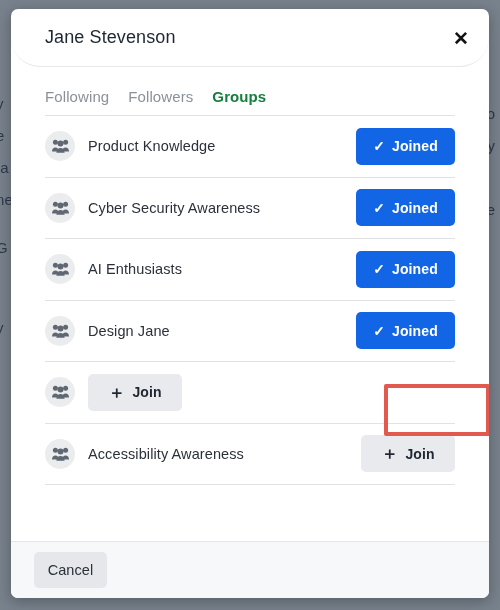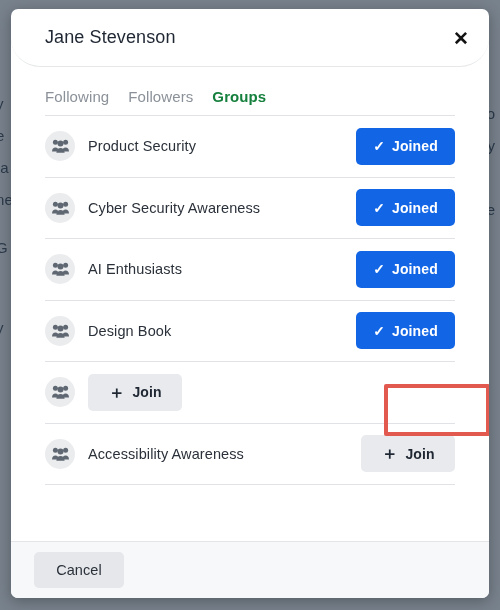--- a/index.html
+++ b/index.html
@@ -167,21 +167,21 @@
   
   .modal-footer {
     flex: 0 0 57px;
     background: #f7f8f9;
     border-top: 1px solid #e3e5e8;
     display: flex;
     align-items: center;
     padding-left: 23px;
   }
   .btn-cancel {
-    width: 90px; height: 36px;
+    width: 73px; height: 36px;
     background: #e5e7ea;
     color: #2b313a;
     font-weight: normal;
     font-size: 14.5px;
   }
 </style>
 </head>
 <body>
 
 <div id="backdrop">
@@ -218,21 +218,21 @@
             <g fill="#5f6872">
               <circle cx="3.4" cy="3.3" r="2.5"></circle>
               <path d="M0 12.5c0-2.4 1.5-4 3.4-4s3.4 1.6 3.4 4z"></path>
               <circle cx="13.6" cy="3.3" r="2.5"></circle>
               <path d="M10.2 12.5c0-2.4 1.5-4 3.4-4s3.4 1.6 3.4 4z"></path>
               <circle cx="8.5" cy="4.6" r="3"></circle>
               <path d="M4.4 13.8c0-2.8 1.8-4.7 4.1-4.7s4.1 1.9 4.1 4.7z"></path>
             </g>
           </svg>
         </div>
-        <div class="group-name">Product Security</div>
+        <div class="group-name">Product Knowledge</div>
         <button class="btn btn-joined">
           <span class="check">✓</span>
           <span>Joined</span>
         </button>
       </div>
       <div class="group-row">
         <div class="avatar">
           <svg width="17" height="14" viewBox="0 0 17 14">
             <g fill="#5f6872">
               <circle cx="3.4" cy="3.3" r="2.5"></circle>
@@ -275,21 +275,21 @@
             <g fill="#5f6872">
               <circle cx="3.4" cy="3.3" r="2.5"></circle>
               <path d="M0 12.5c0-2.4 1.5-4 3.4-4s3.4 1.6 3.4 4z"></path>
               <circle cx="13.6" cy="3.3" r="2.5"></circle>
               <path d="M10.2 12.5c0-2.4 1.5-4 3.4-4s3.4 1.6 3.4 4z"></path>
               <circle cx="8.5" cy="4.6" r="3"></circle>
               <path d="M4.4 13.8c0-2.8 1.8-4.7 4.1-4.7s4.1 1.9 4.1 4.7z"></path>
             </g>
           </svg>
         </div>
-        <div class="group-name">Design Book</div>
+        <div class="group-name">Design Jane</div>
         <button class="btn btn-joined">
           <span class="check">✓</span>
           <span>Joined</span>
         </button>
       </div>
       <div class="group-row">
         <div class="avatar">
           <svg width="17" height="14" viewBox="0 0 17 14">
             <g fill="#5f6872">
               <circle cx="3.4" cy="3.3" r="2.5"></circle>

